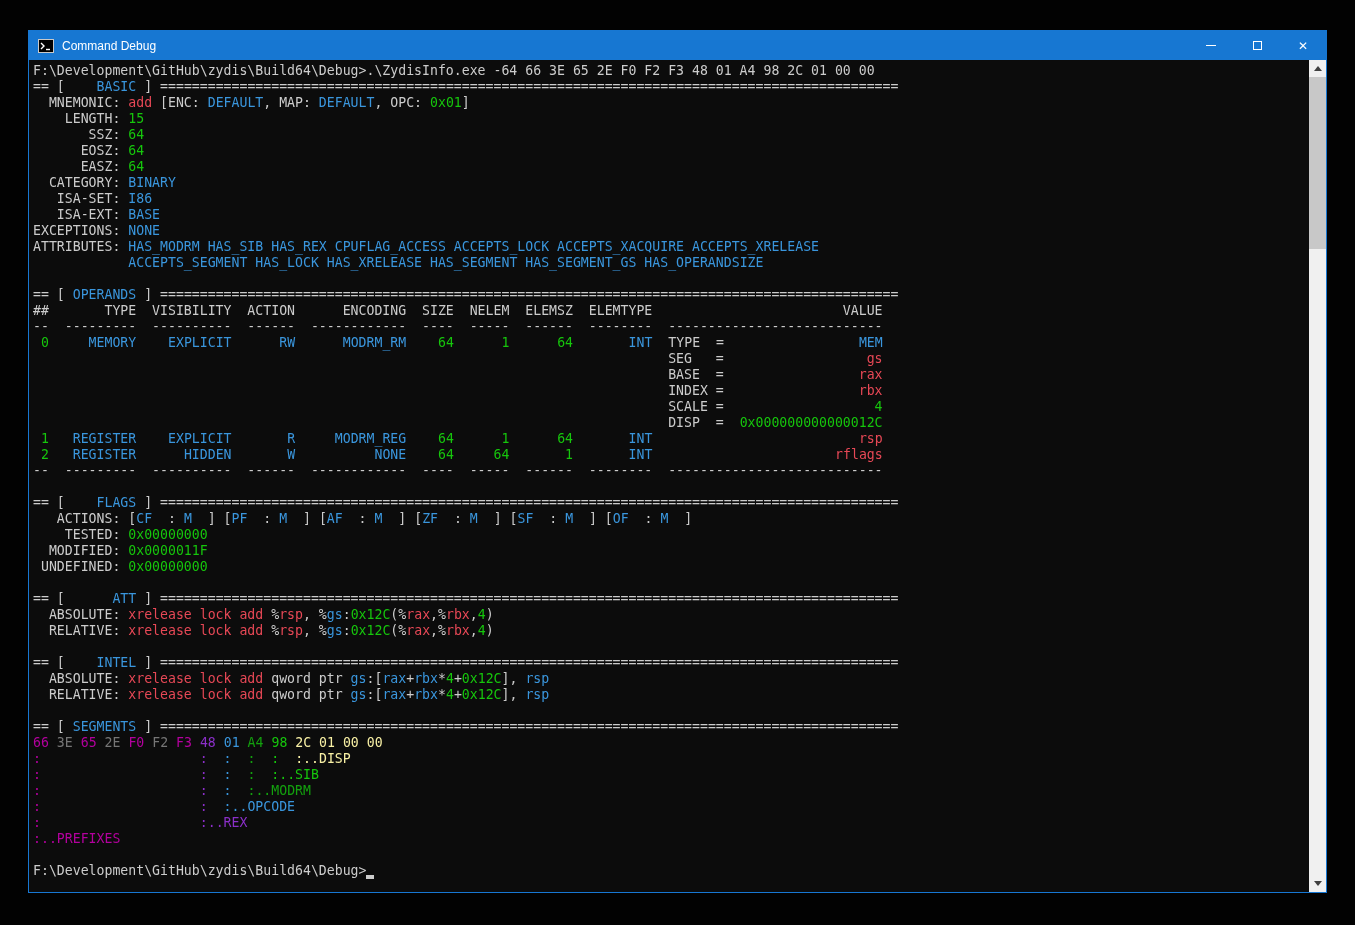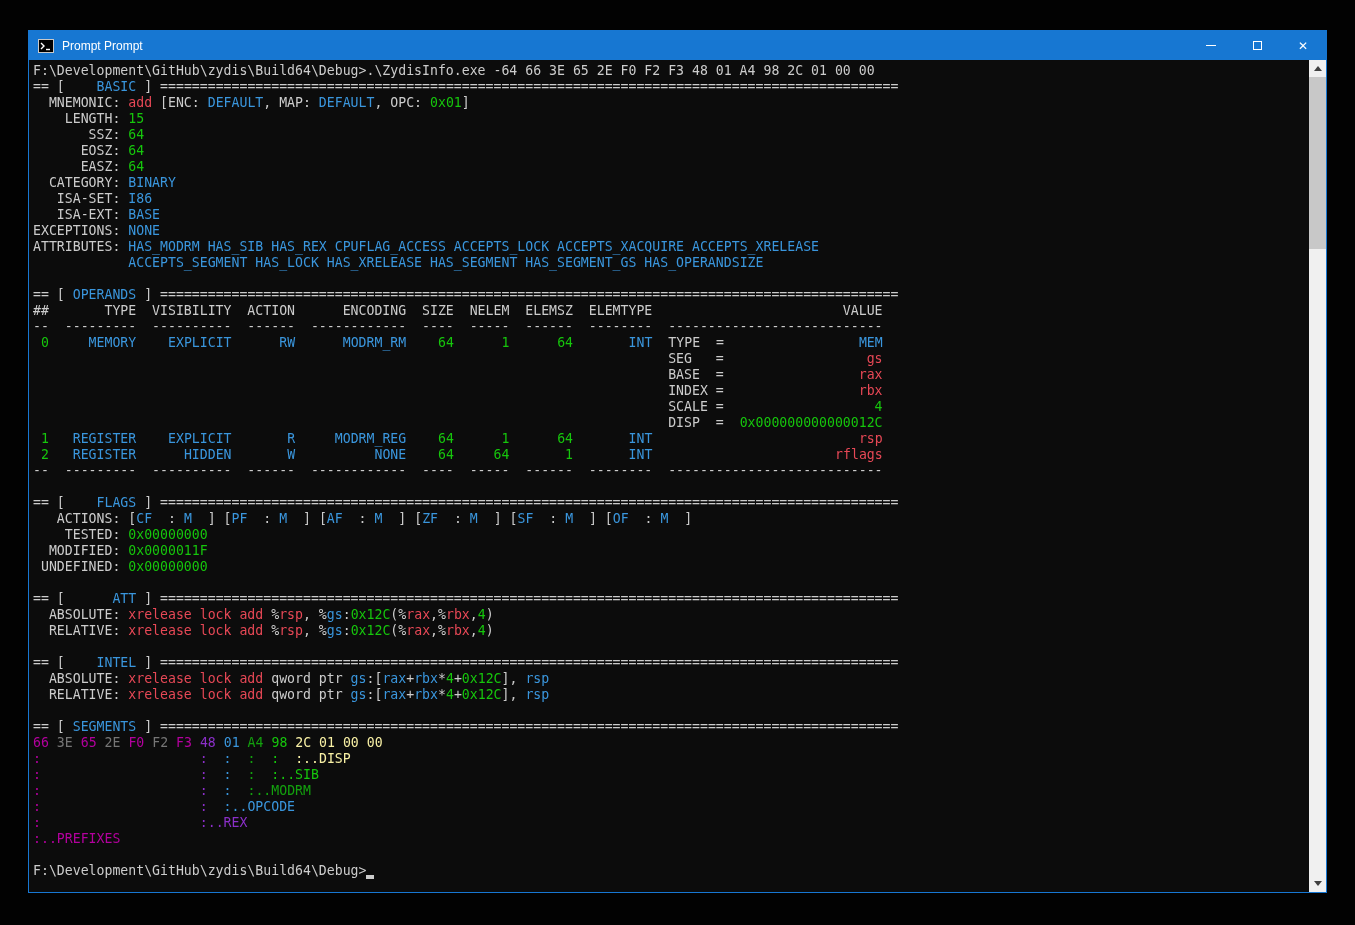--- a/index.html
+++ b/index.html
@@ -54,21 +54,21 @@
 </head>
 <body>
 
 <div class="window" style="background: rgb(12, 12, 12);">
   <div class="titlebar" style="background: rgb(23, 119, 210);">
     <svg class="title-icon" width="16" height="14" viewBox="0 0 16 14">
       <rect x="0.5" y="0.5" width="15" height="13" fill="#000000" stroke="#C9C9C9"></rect>
       <polyline points="3,4 6,7 3,10" fill="none" stroke="#FFFFFF" stroke-width="1.4"></polyline>
       <line x1="8" y1="10.5" x2="12" y2="10.5" stroke="#FFFFFF" stroke-width="1.4"></line>
     </svg>
-    <span class="title-text">Prompt Prompt</span>
+    <span class="title-text">Command Debug</span>
     <div class="controls">
       <div class="ctrl">
         <div class="min-glyph"></div>
       </div>
       <div class="ctrl">
         <div class="max-glyph"></div>
       </div>
       <div class="ctrl close">
         <span>✕</span>
       </div>

